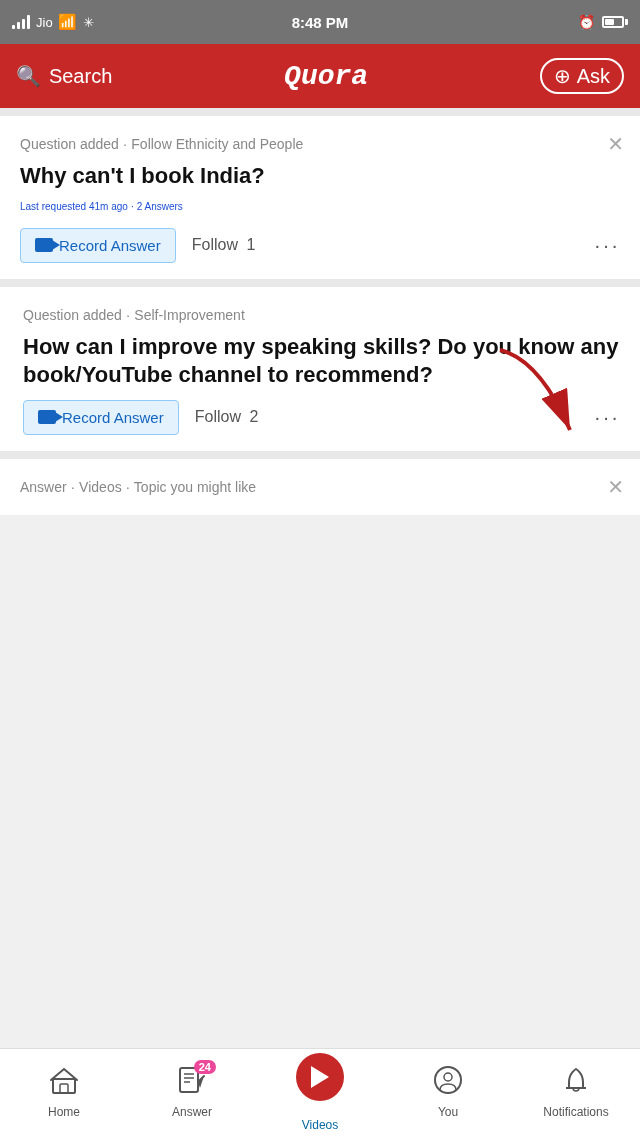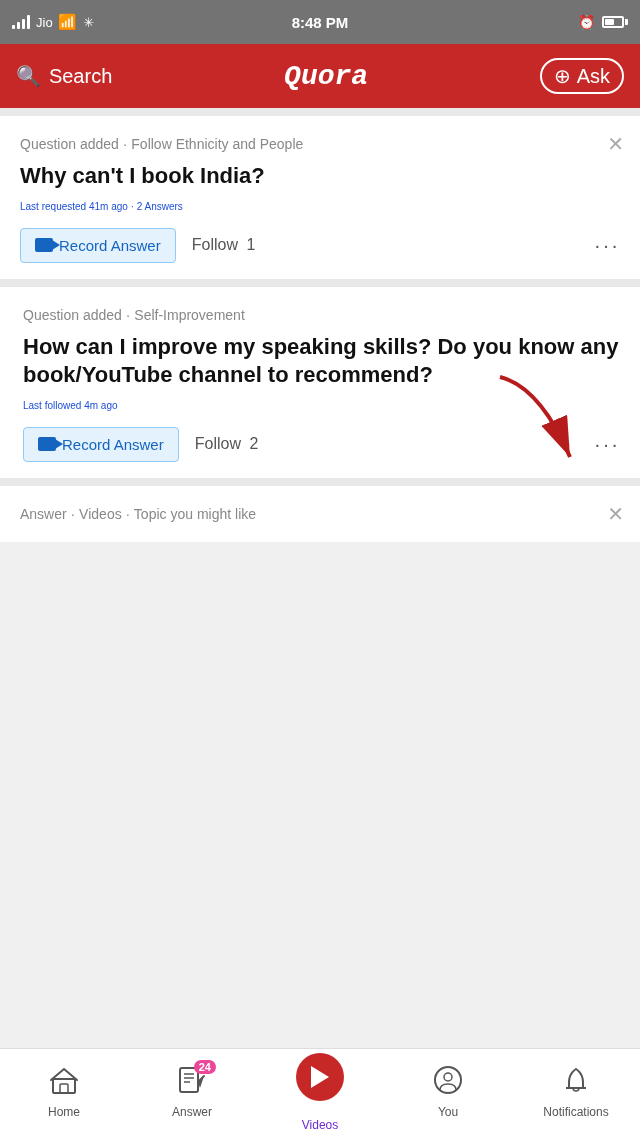--- a/index.html
+++ b/index.html
@@ -227,21 +227,21 @@
       cursor: pointer;
       flex: 1;
     }
 
     .nav-item-label {
       font-size: 12px;
       color: #555;
     }
 
     .nav-item-label.active {
-      color: #6d28d9;
+      color: #0369a1;
       margin-top: 13px;
     }
 
     .nav-icon {
       font-size: 26px;
       color: #555;
       position: relative;
     }
 
     .nav-badge {
@@ -388,21 +388,20 @@
     </button>
     <span class="btn-more">···</span>
   </div>
 </div>
 
 <div class="divider"></div>
 
 <div class="card" style="position:relative;padding-left:23px;">
   <div class="card-meta">Question added · Self-Improvement</div>
   <div class="card-title">How can I improve my speaking skills? Do you know any book/YouTube channel to recommend?</div>
-  <div class="card-sub">Last followed 4m ago</div>
   <div class="card-actions arrow-container">
     <button class="btn-record">
       <span class="btn-record-icon"></span>
       <span>Record Answer</span>
     </button>
     <button class="btn-follow">
       <span>Follow</span>
       <span class="follow-count">2</span>
     </button>
     <span class="btn-more">···</span>

